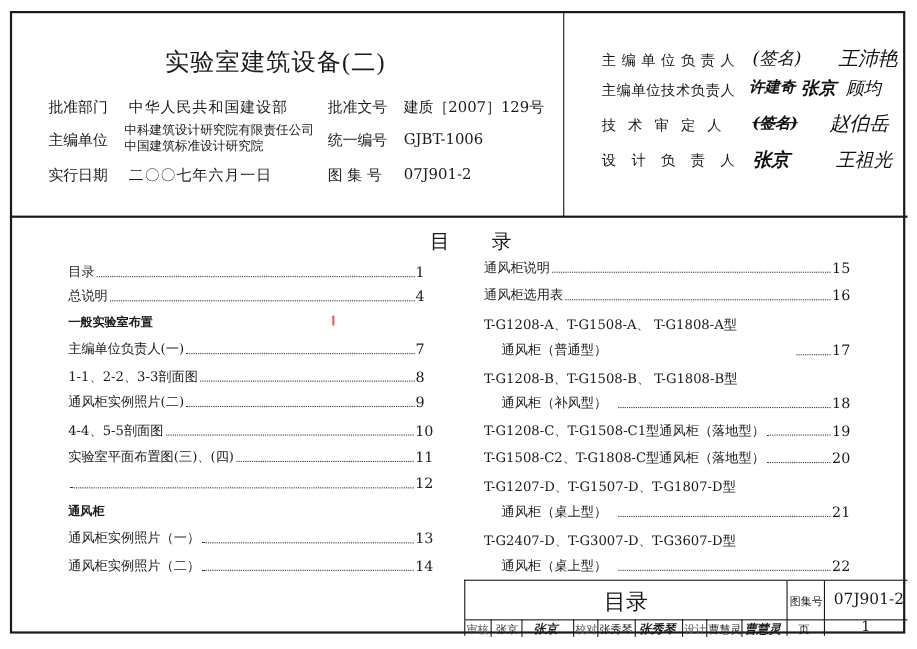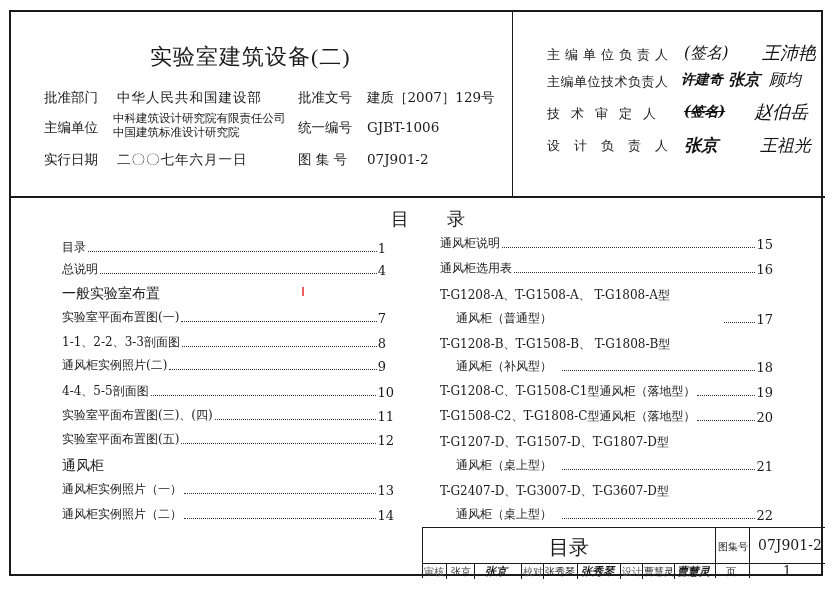--- a/index.html
+++ b/index.html
@@ -17,21 +17,21 @@
   .meta-small { font-size:11.5px; line-height:13px; }
   .resp { font-size:13px; letter-spacing:5px; }
   .resp-tight { font-size:13px; letter-spacing:0.5px; }
   .sig { font-family:"DejaVu Serif",serif; font-style:italic; font-size:16px; color:#111; }
   .toc-head { left:391px; top:207px; font-size:18px; font-family:"DejaVu Sans","Liberation Sans",sans-serif; }
   .toc-head span.gap { display:inline-block; width:38px; }
   .toc-row { position:absolute; display:flex; align-items:flex-end; font-size:12px; height:16px; }
   .toc-row .lbl { white-space:nowrap; }
   .toc-row .dots { flex:1; border-bottom:1.5px dotted #333; margin:0 1px 4px 2px; }
   .toc-row .pg { font-size:13px; white-space:nowrap; }
-  .toc-sec { position:absolute; font-size:14px; font-weight:normal; font-family:"DejaVu Sans","Liberation Sans",sans-serif; }
+  .toc-sec { position:absolute; font-size:11px; font-weight:bold; font-family:"DejaVu Sans","Liberation Sans",sans-serif; }
   .toc-line { position:absolute; font-size:12px; white-space:nowrap; }
   .redmark { position:absolute; left:302px; top:287px; width:2px; height:9px; background:#e86060; }
   
   .tb { position:absolute; left:422px; top:527px; width:403px; height:51px;
         border-top:1.5px solid #1a1a1a; border-left:1.5px solid #1a1a1a; box-sizing:border-box; }
   .tb-hline { position:absolute; left:0; top:35px; width:100%; border-top:1px solid #1a1a1a; }
   .tb-v { position:absolute; top:0; height:100%; border-left:1px solid #1a1a1a; }
   .tb-vsub { position:absolute; top:35px; height:16px; border-left:1px solid #1a1a1a; }
   .tb-title { position:absolute; left:0; top:6px; width:292px; text-align:center; font-size:20px; font-family:"DejaVu Sans","Liberation Sans",sans-serif; }
   .tb-cell { position:absolute; font-size:10px; white-space:nowrap; top:37px; }
@@ -89,21 +89,21 @@
     <span class="dots"></span>
     <span class="pg">1</span>
 </div>
 <div class="toc-row" style="left:62px;top:262px;width:324px;">
   <span class="lbl">总说明</span>
     <span class="dots"></span>
     <span class="pg">4</span>
 </div>
 <div class="toc-sec" style="left:62px;top:285px;">一般实验室布置</div>
 <div class="toc-row" style="left:62px;top:310px;width:324px;">
-  <span class="lbl">实验室平面布置图(一)</span>
+  <span class="lbl">主编单位负责人(一)</span>
     <span class="dots"></span>
     <span class="pg">7</span>
 </div>
 <div class="toc-row" style="left:62px;top:335px;width:324px;">
   <span class="lbl">1-1、2-2、3-3剖面图</span>
     <span class="dots"></span>
     <span class="pg">8</span>
 </div>
 <div class="toc-row" style="left:62px;top:358px;width:324px;">
   <span class="lbl">通风柜实例照片(二)</span>
@@ -114,21 +114,20 @@
   <span class="lbl">4-4、5-5剖面图</span>
     <span class="dots"></span>
     <span class="pg">10</span>
 </div>
 <div class="toc-row" style="left:62px;top:408px;width:332px;">
   <span class="lbl">实验室平面布置图(三)、(四)</span>
     <span class="dots"></span>
     <span class="pg">11</span>
 </div>
 <div class="toc-row" style="left:62px;top:432px;width:332px;">
-  <span class="lbl">实验室平面布置图(五)</span>
     <span class="dots"></span>
     <span class="pg">12</span>
 </div>
 <div class="toc-sec" style="left:62px;top:457px;">通风柜</div>
 <div class="toc-row" style="left:62px;top:482px;width:332px;">
   <span class="lbl">通风柜实例照片（一）</span>
     <span class="dots"></span>
     <span class="pg">13</span>
 </div>
 <div class="toc-row" style="left:62px;top:507px;width:332px;">

